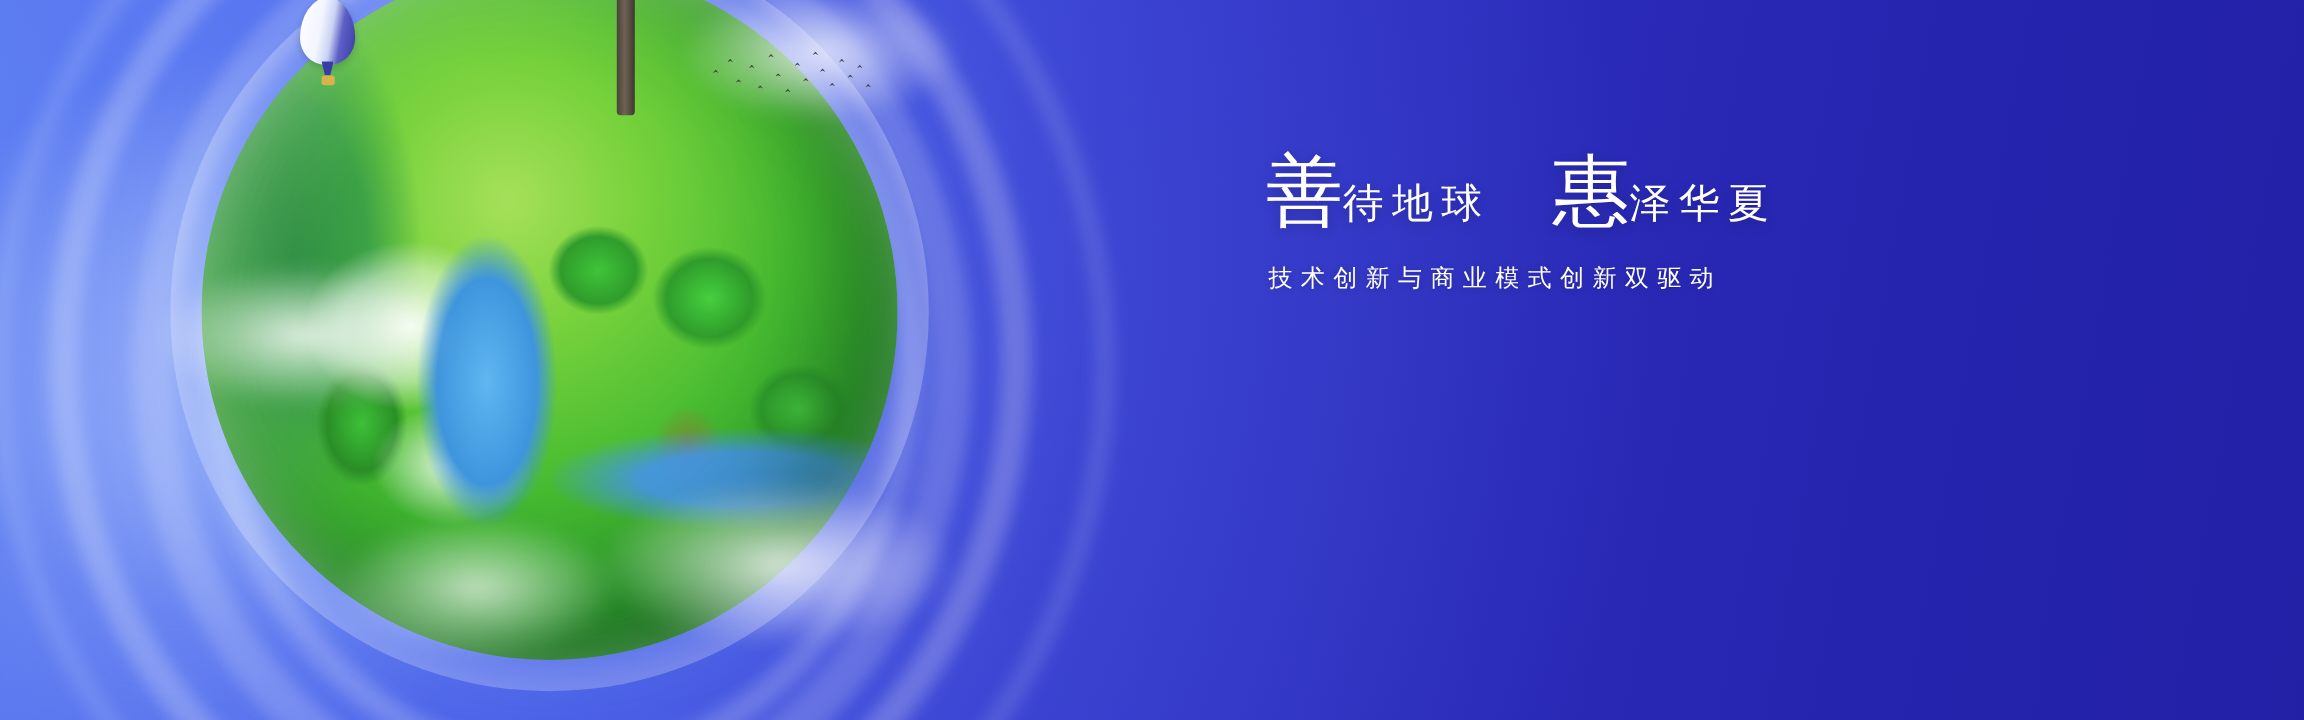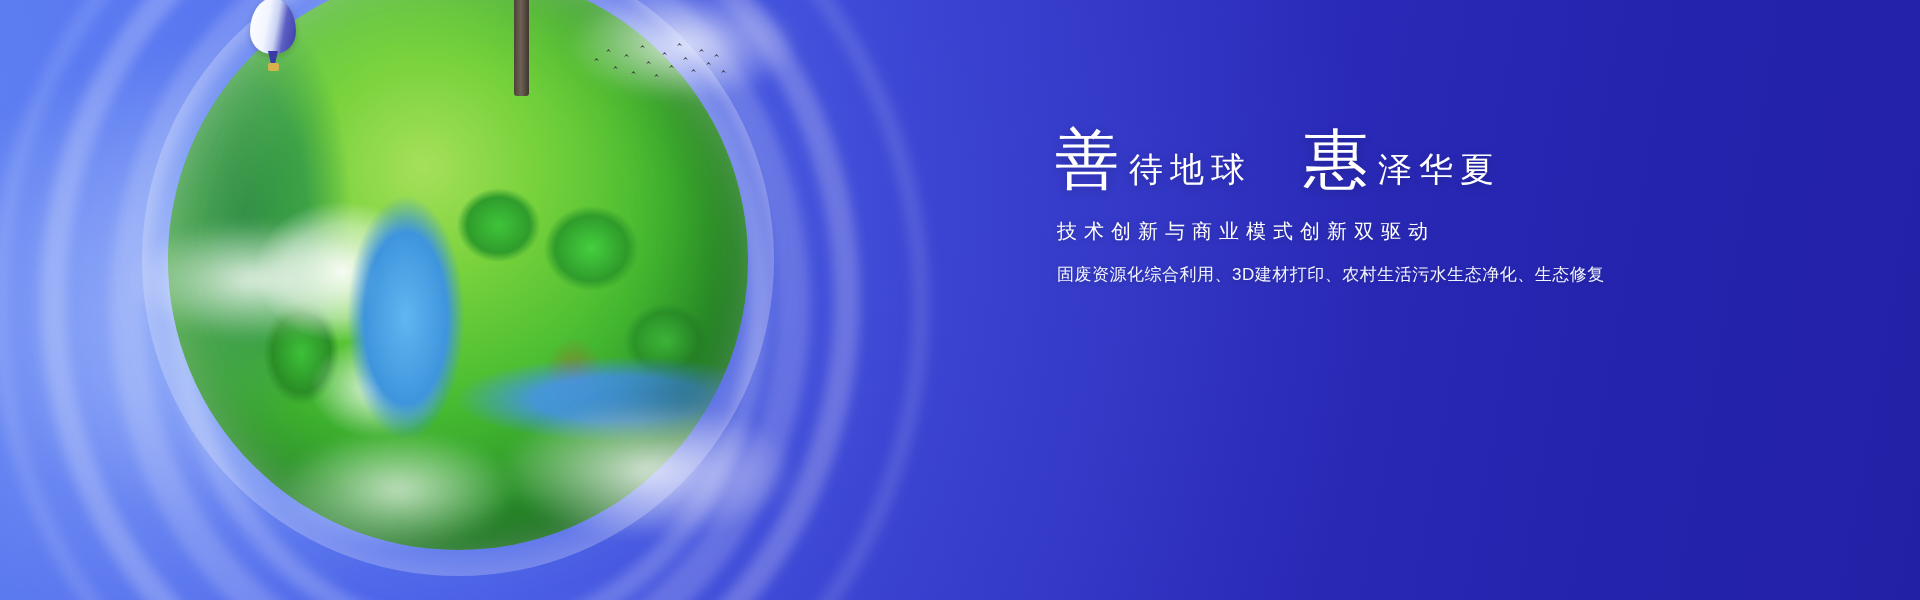--- a/index.html
+++ b/index.html
@@ -140,21 +140,21 @@
     color:#fff;
   }
   .headline{
     display:flex; align-items:baseline; white-space:nowrap;
     margin:0 0 14px 0;
     text-shadow:0 2px 10px rgba(0,0,0,.22);
   }
   .hl-big{ font-size:64px; line-height:1; font-weight:400;
            font-family:"Liberation Serif","DejaVu Serif",serif; }
   .hl-small{ font-size:34px; line-height:1; letter-spacing:7px;
-             margin-left:10px; font-weight:400;
+             margin-left:0; font-weight:400;
              font-family:"Liberation Serif","DejaVu Serif",serif; }
   .hl-gap{ display:inline-block; width:52px; }
 
   .subtitle{
     font-size:20px; letter-spacing:7px; font-weight:400;
     margin:26px 0 0 2px; white-space:nowrap;
     text-shadow:0 1px 6px rgba(0,0,0,.2);
   }
   .desc{
     font-size:17px; letter-spacing:.5px; font-weight:400;
@@ -232,17 +232,16 @@
     <div class="headline">
       <span class="hl-big">善</span>
       <span class="hl-small">待地球</span>
       <span class="hl-gap"></span>
       <span class="hl-big">惠</span>
       <span class="hl-small">泽华夏</span>
     </div>
 
     <div class="subtitle">技术创新与商业模式创新双驱动</div>
 
-    <div class="desc">固废资源化综合利用、3D建材打印、农村生活污水生态净化、生态修复</div>
 
 
   </div>
 </div>
 
 </body></html>

